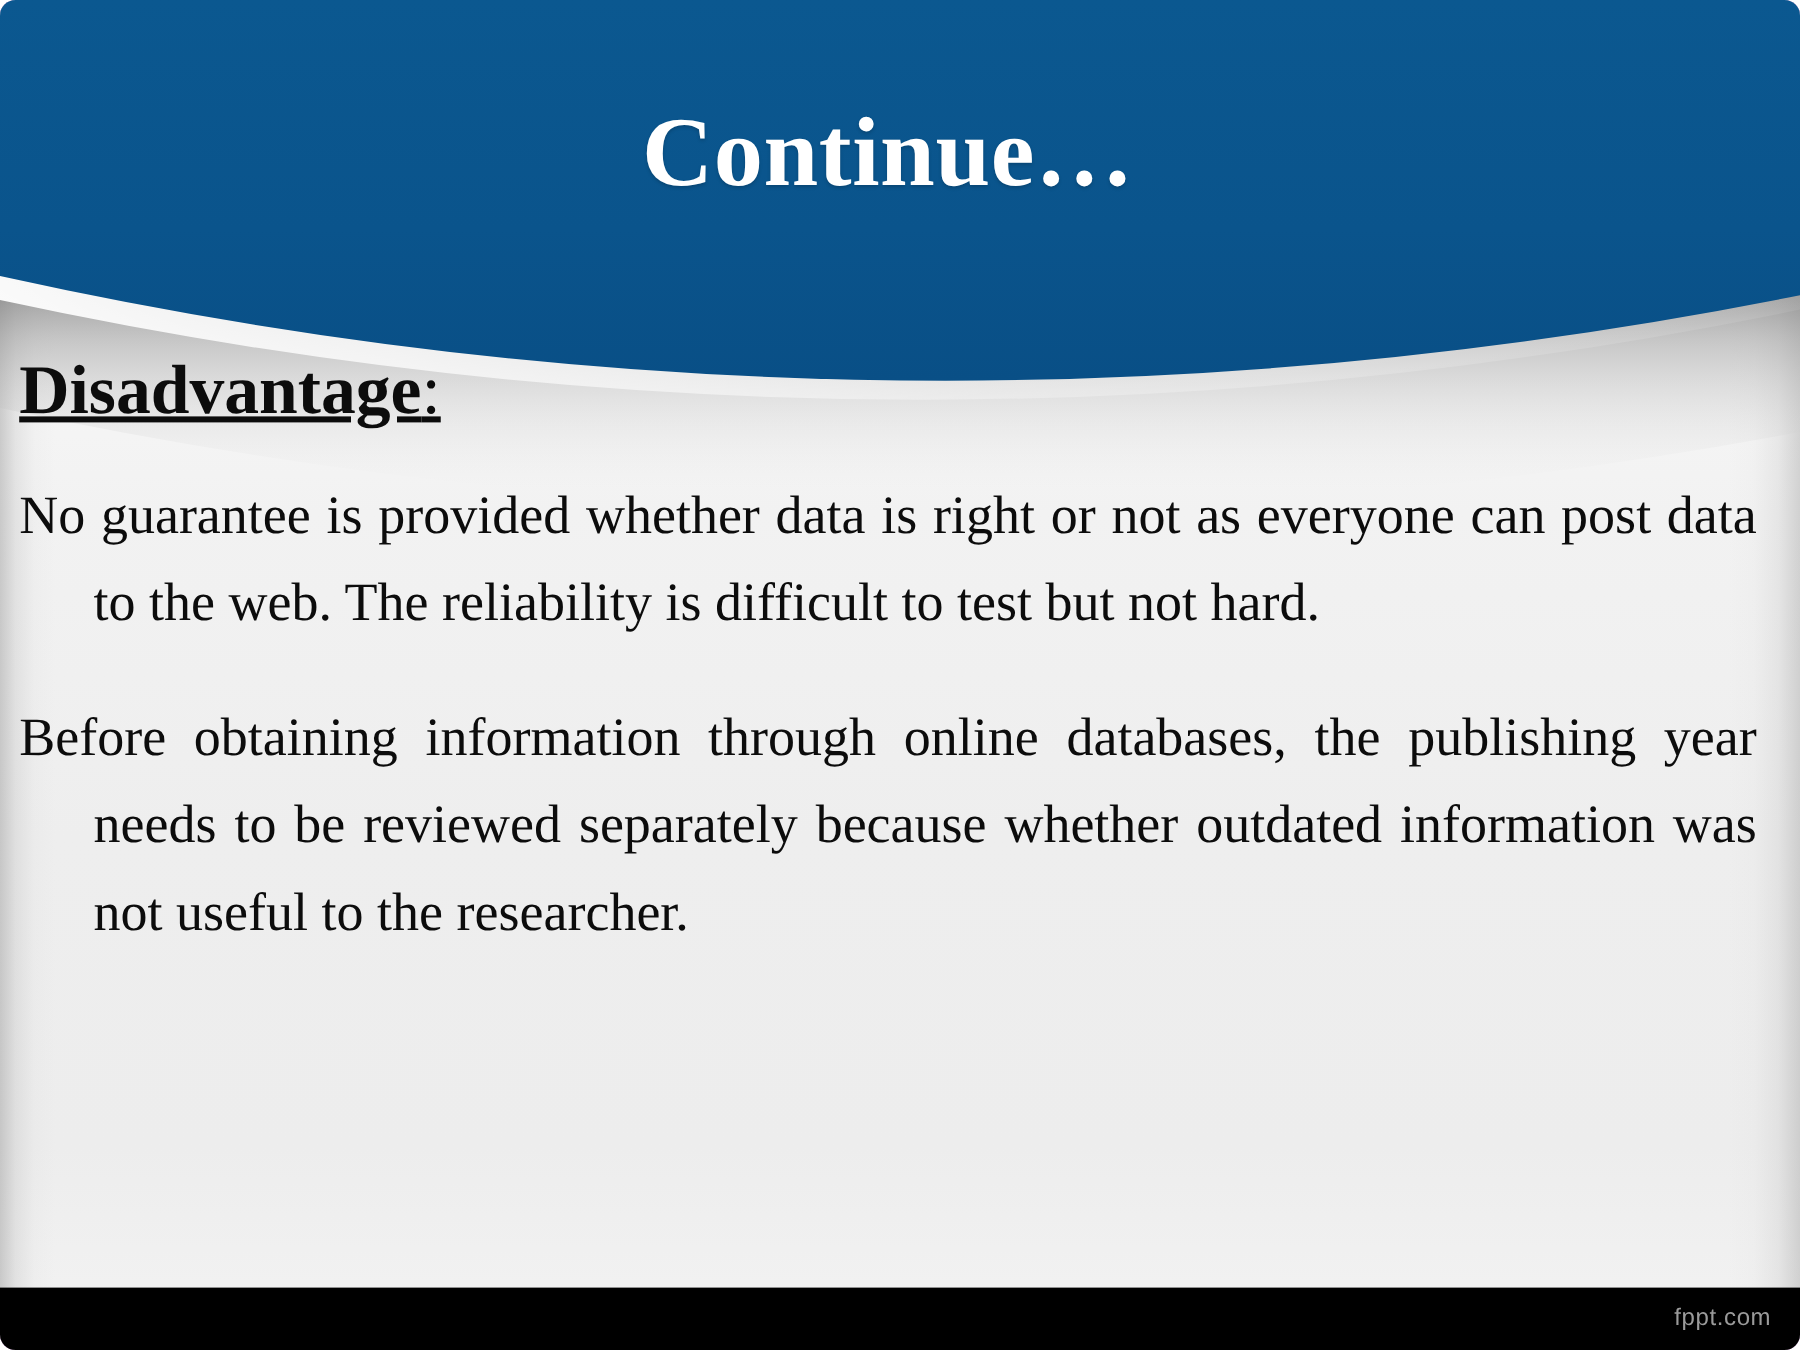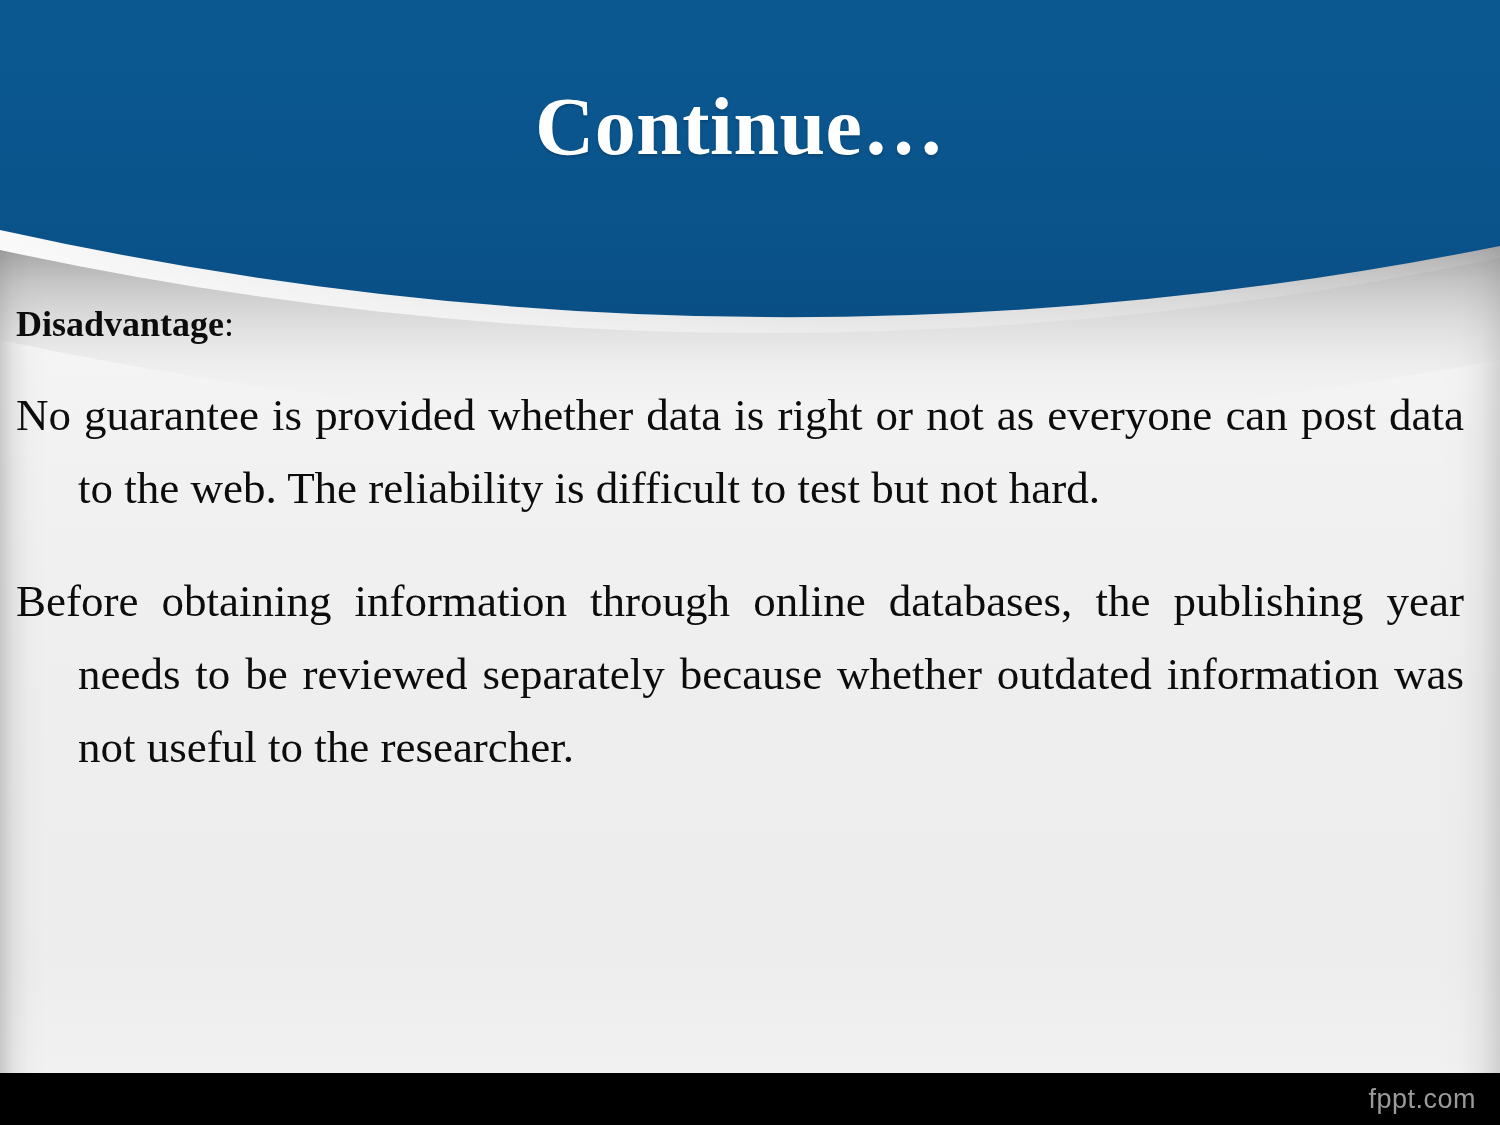--- a/index.html
+++ b/index.html
@@ -8,20 +8,21 @@
     background: #ffffff;
   }
 
   #slide {
     position: relative;
     width: 1500px;
     height: 1125px;
     overflow: hidden;
     background: #a21caf;
     font-family: "Liberation Serif", "DejaVu Serif", serif;
+    border-radius: 13px;
   }
 
   
 
   
   .body-sheet {
     position: absolute;
     left: 0; top: 0;
     width: 1500px;
     height: 1125px;
@@ -85,24 +86,25 @@
   
   .content {
     position: absolute;
     left: 16px;
     top: 292px;
     width: 1448px;
     color: #0c0c0c;
   }
 
   .heading-line {
-    font-size: 36px;
+    font-size: 58px;
     line-height: 1.15;
-    margin: 12px 0 34px 0;
+    margin: 0 0 34px 0;
     letter-spacing: 0px;
+    text-decoration: underline;
   }
   .heading-line .strong {
     font-weight: bold;
   }
   .heading-line .colon {
     font-weight: normal;
   }
 
   .para {
     font-size: 45px;
@@ -127,21 +129,21 @@
     height: 52px;
     background: #000000;
   }
   .watermark {
     position: absolute;
     right: 24px;
     top: 50%;
     transform: translateY(-50%);
     color: #9a9a9a;
     font-family: "Liberation Sans", "DejaVu Sans", sans-serif;
-    font-size: 27px;
+    font-size: 20px;
     letter-spacing: 0.5px;
   }
 </style>
 </head>
 <body>
 
 <div id="slide">
 
   <div class="body-sheet"></div>
   <div class="edge-shade-left"></div>

